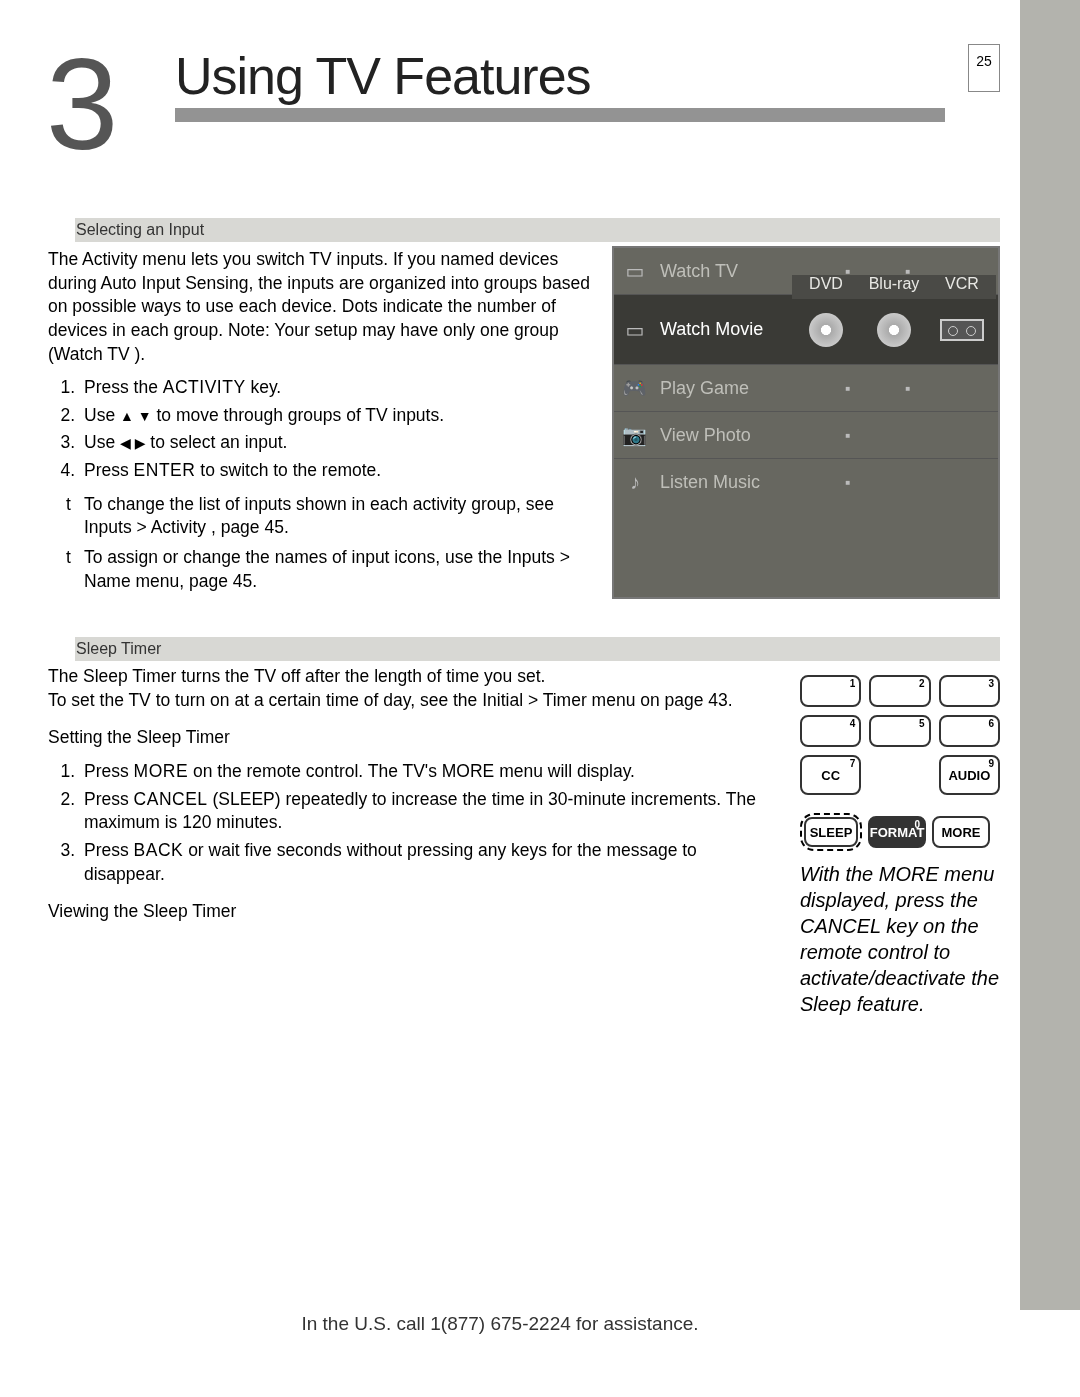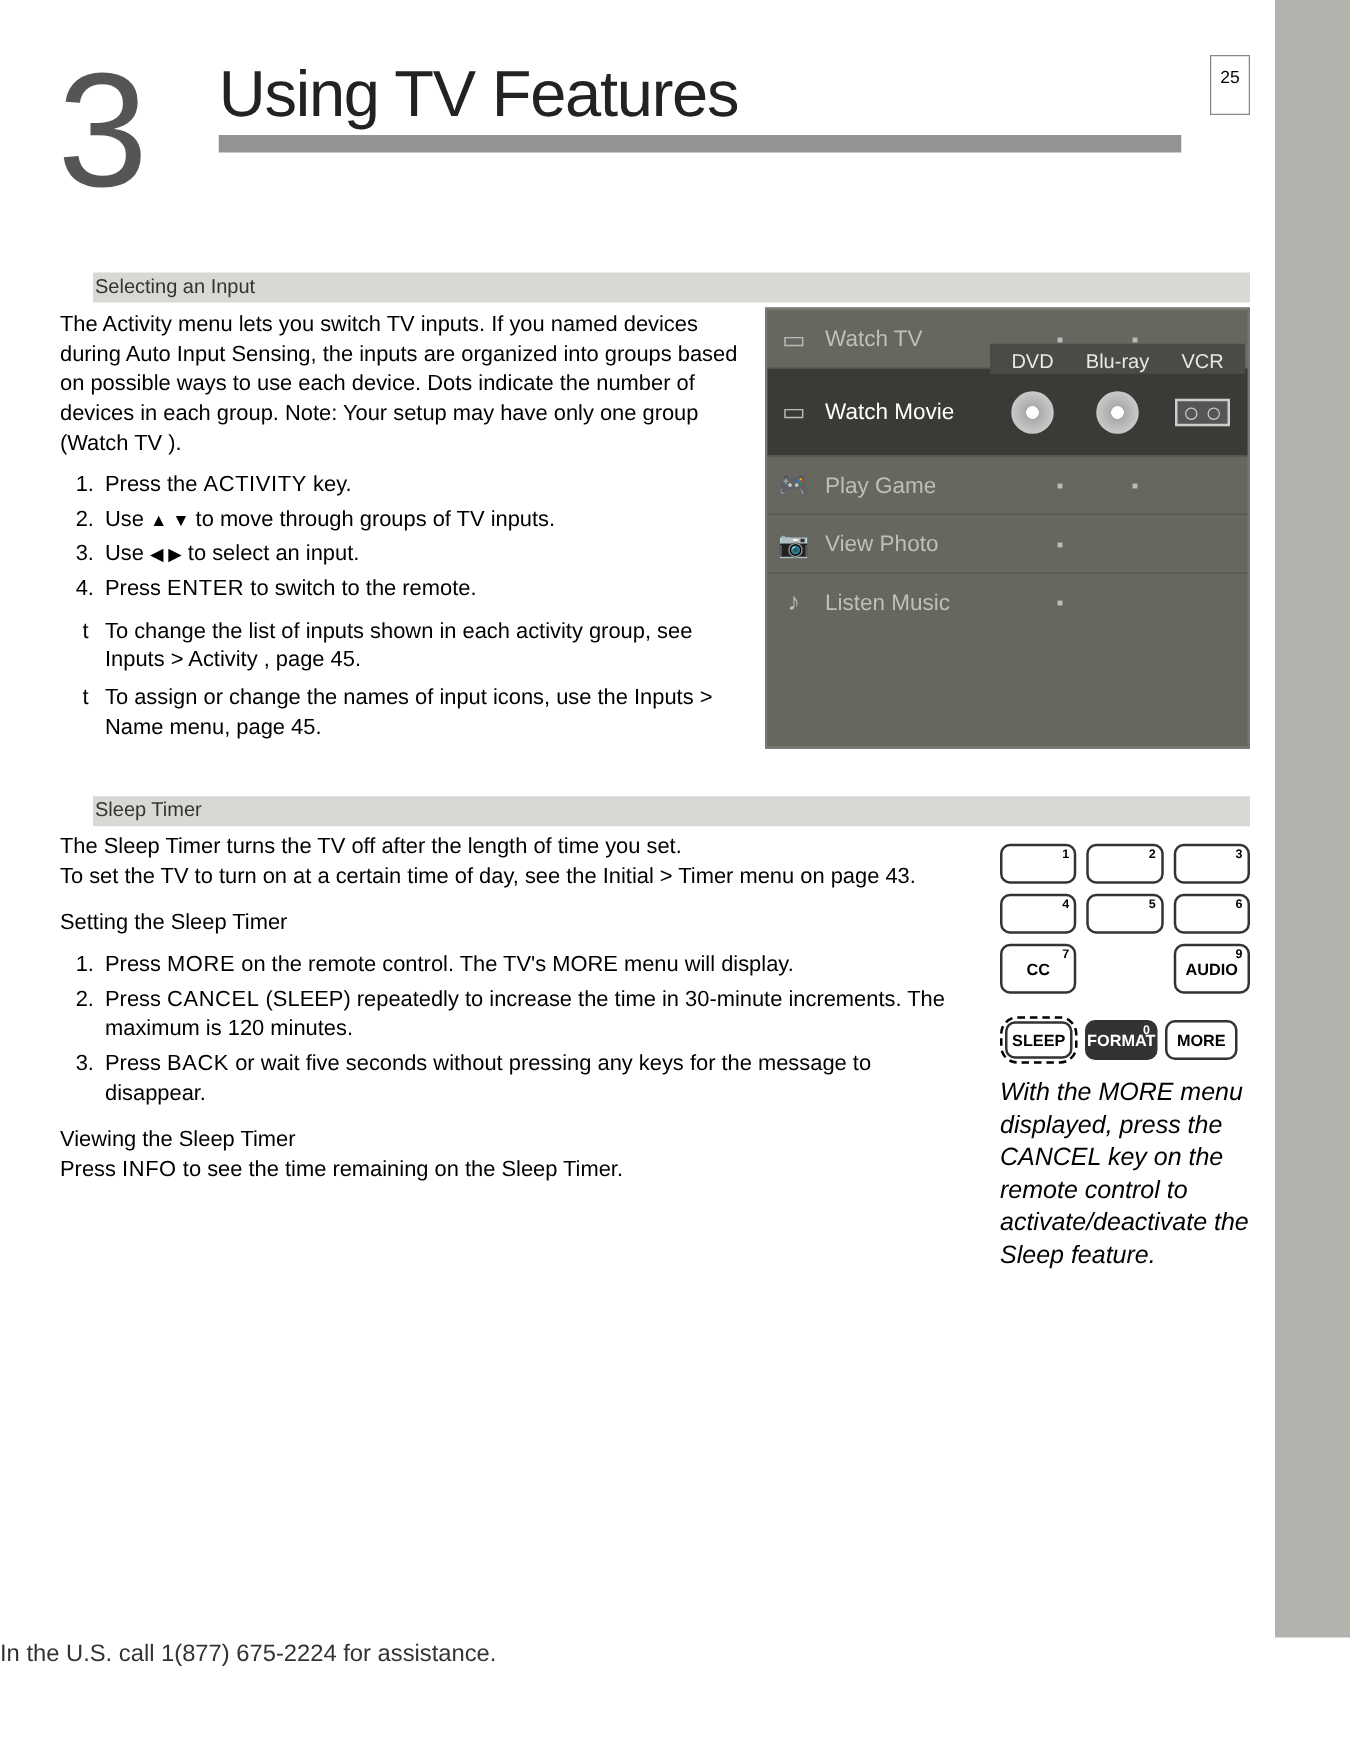--- a/index.html
+++ b/index.html
@@ -141,21 +141,21 @@
   .act-highlight .act-label { color: #fff; font-weight: 400; }
   .source-labels {
     position: absolute;
     top: -20px;
     left: 178px;
     display: flex;
     gap: 0;
     color: #e8e8e4;
     background: #4a4a46;
     height: 24px;
-    align-items: flex-end;
+    align-items: flex-start;
     font-size: 16px;
   }
   .source-labels span { width: 68px; text-align: center; }
   .disc-icons {
     position: absolute;
     left: 178px;
     top: 18px;
     display: flex;
   }
   .disc-icons .disc-slot {
@@ -211,21 +211,21 @@
     font-style: italic;
     font-size: 20px;
     line-height: 1.3;
     margin-top: 10px;
   }
   .footer {
     position:absolute;
     bottom: 62px;
     left: 0;
     right: 80px;
-    text-align: left;
+    text-align: center;
     font-size: 19px;
     color:#333;
   }
   .arrow { font-size: 14px; }
 </style>
 </head>
 <body>
 
 <div class="right-margin"></div>
 <div class="page-num">25</div>
@@ -308,21 +308,20 @@
       <div class="sleep-text">
         <p style="white-space:pre-line">The Sleep Timer turns the TV off after the length of time you set.
 To set the TV to turn on at a certain time of day, see the Initial &gt; Timer   menu on page 43.</p>
         <p class="sleep-sub">Setting the Sleep Timer</p>
         <ol class="steps">
           <li><span>Press </span><span class="smallcaps">MORE</span><span> on the remote control. The TV's MORE menu will display.</span></li>
           <li><span>Press </span><span class="smallcaps">CANCEL</span><span> (SLEEP) repeatedly to increase the time in 30-minute increments. The maximum is 120 minutes.</span></li>
           <li><span>Press </span><span class="smallcaps">BACK</span><span> or wait five seconds without pressing any keys for the message to disappear.</span></li>
         </ol>
         <p class="sleep-sub">Viewing the Sleep Timer</p>
-        <p><span>Press </span><span class="smallcaps">INFO</span><span> to see the time remaining on the Sleep Timer.</span></p>
       </div>
 
       <div class="remote-col">
         <div class="keypad">
           <div class="key">
               <span class="sup">1</span>
             </div>
           <div class="key">
               <span class="sup">2</span>
             </div>

